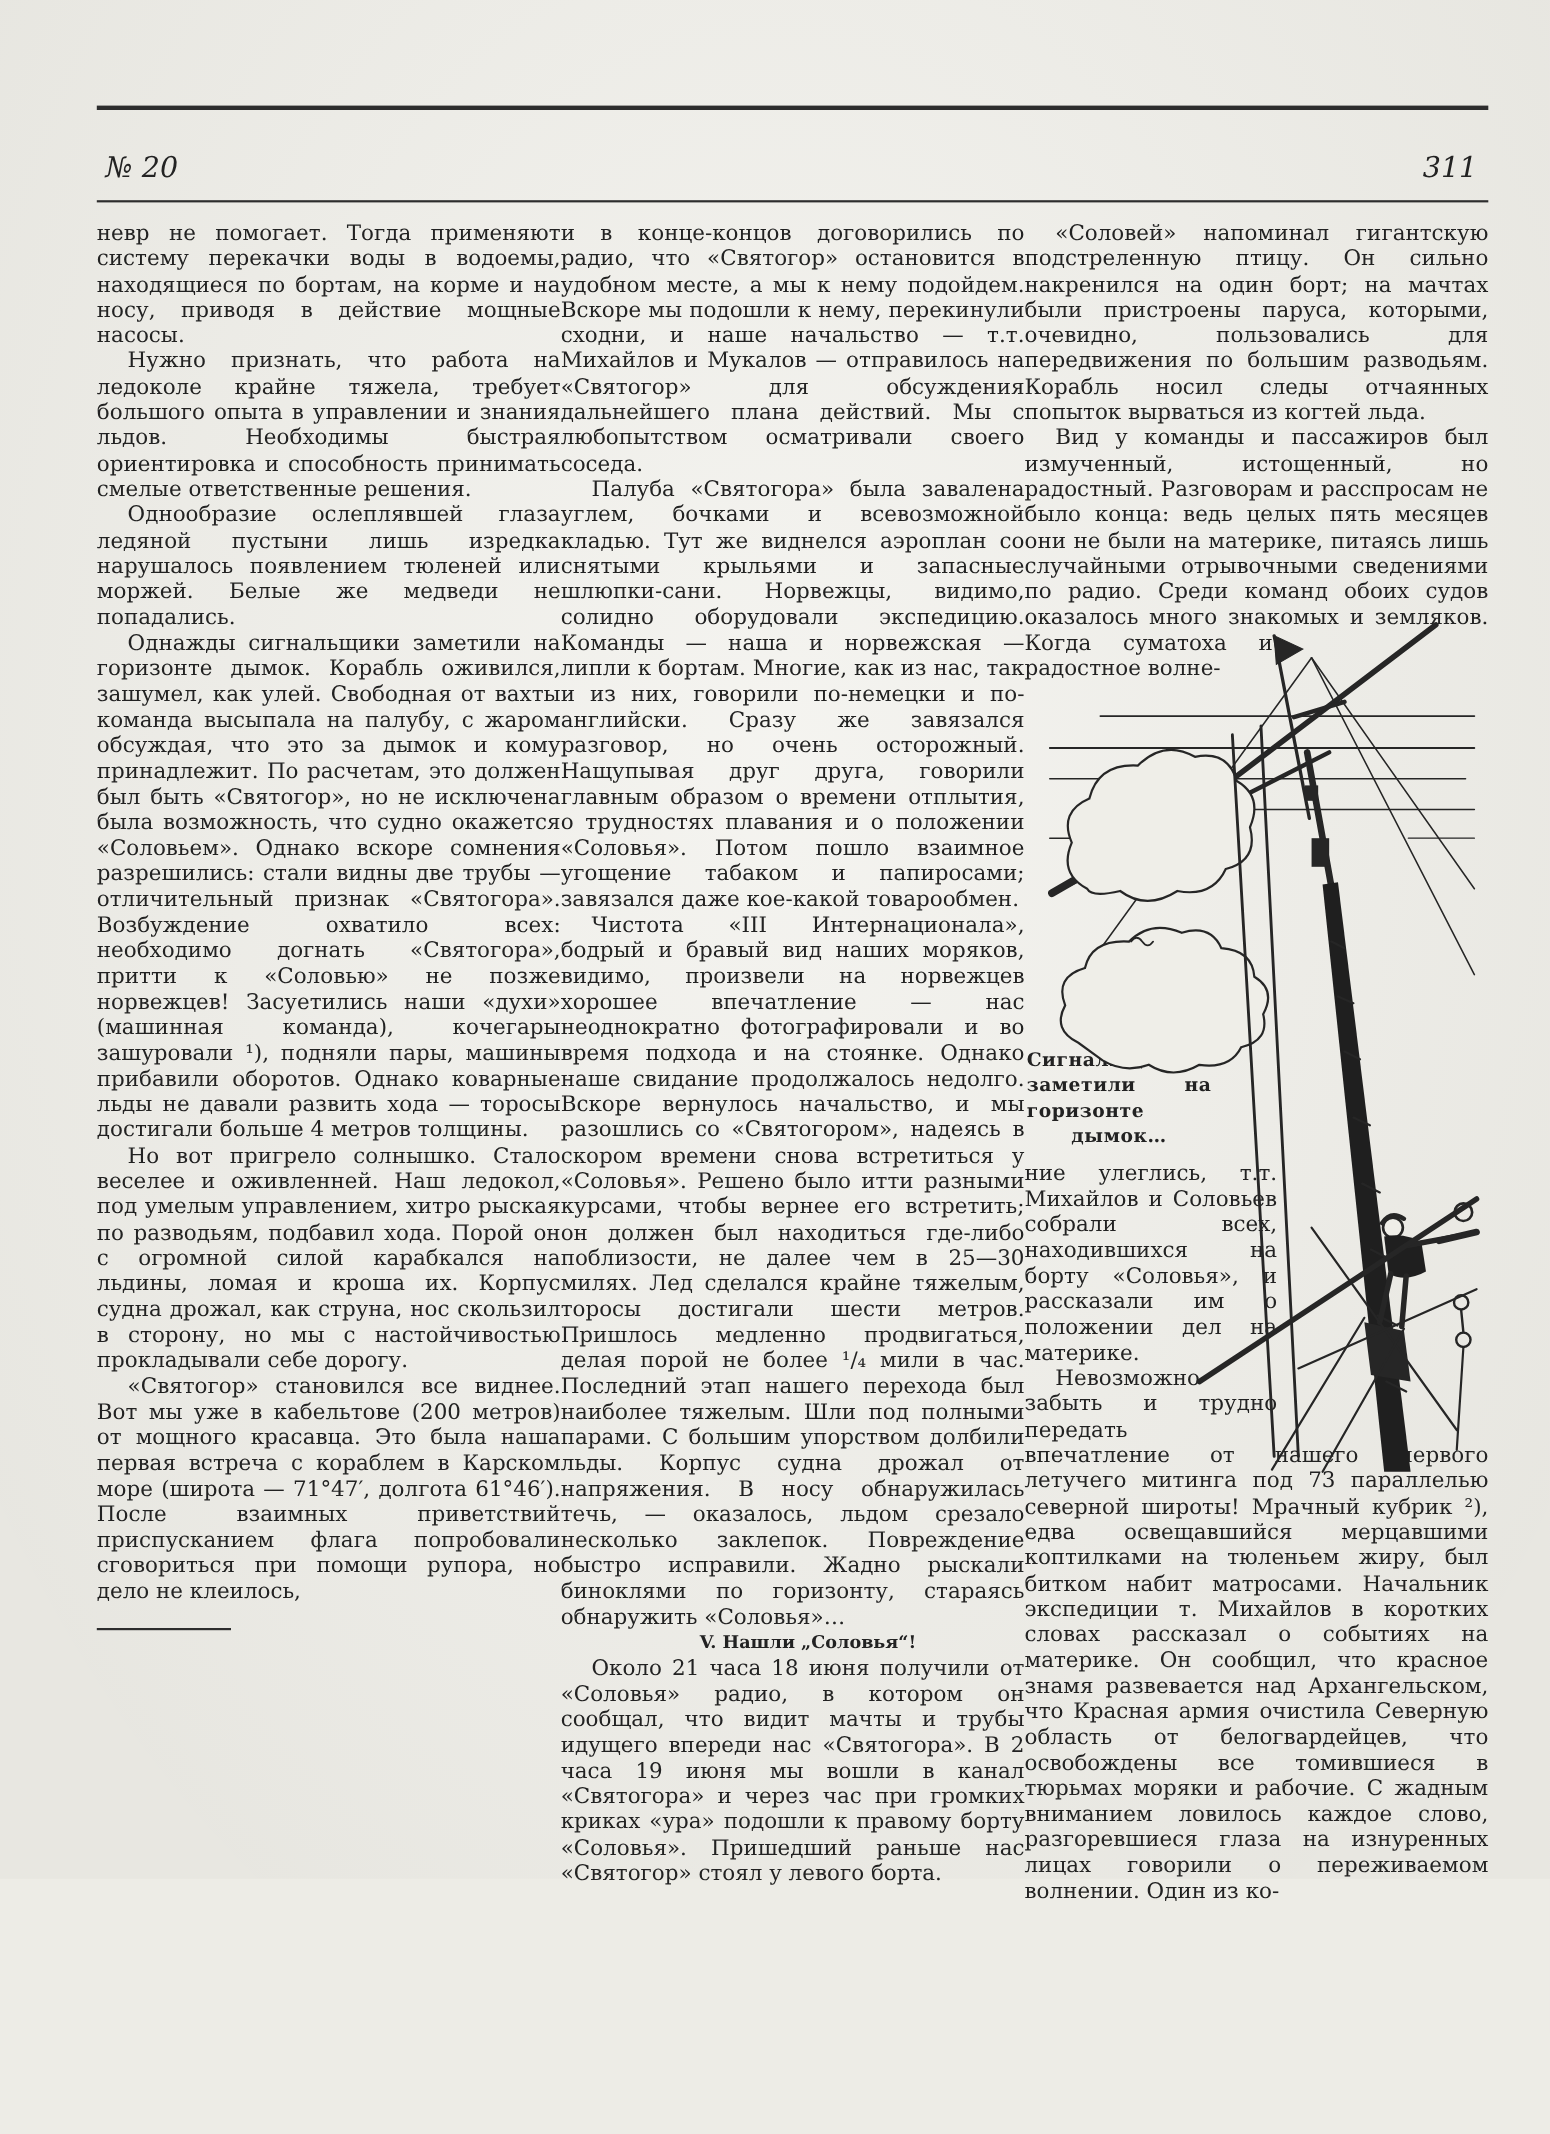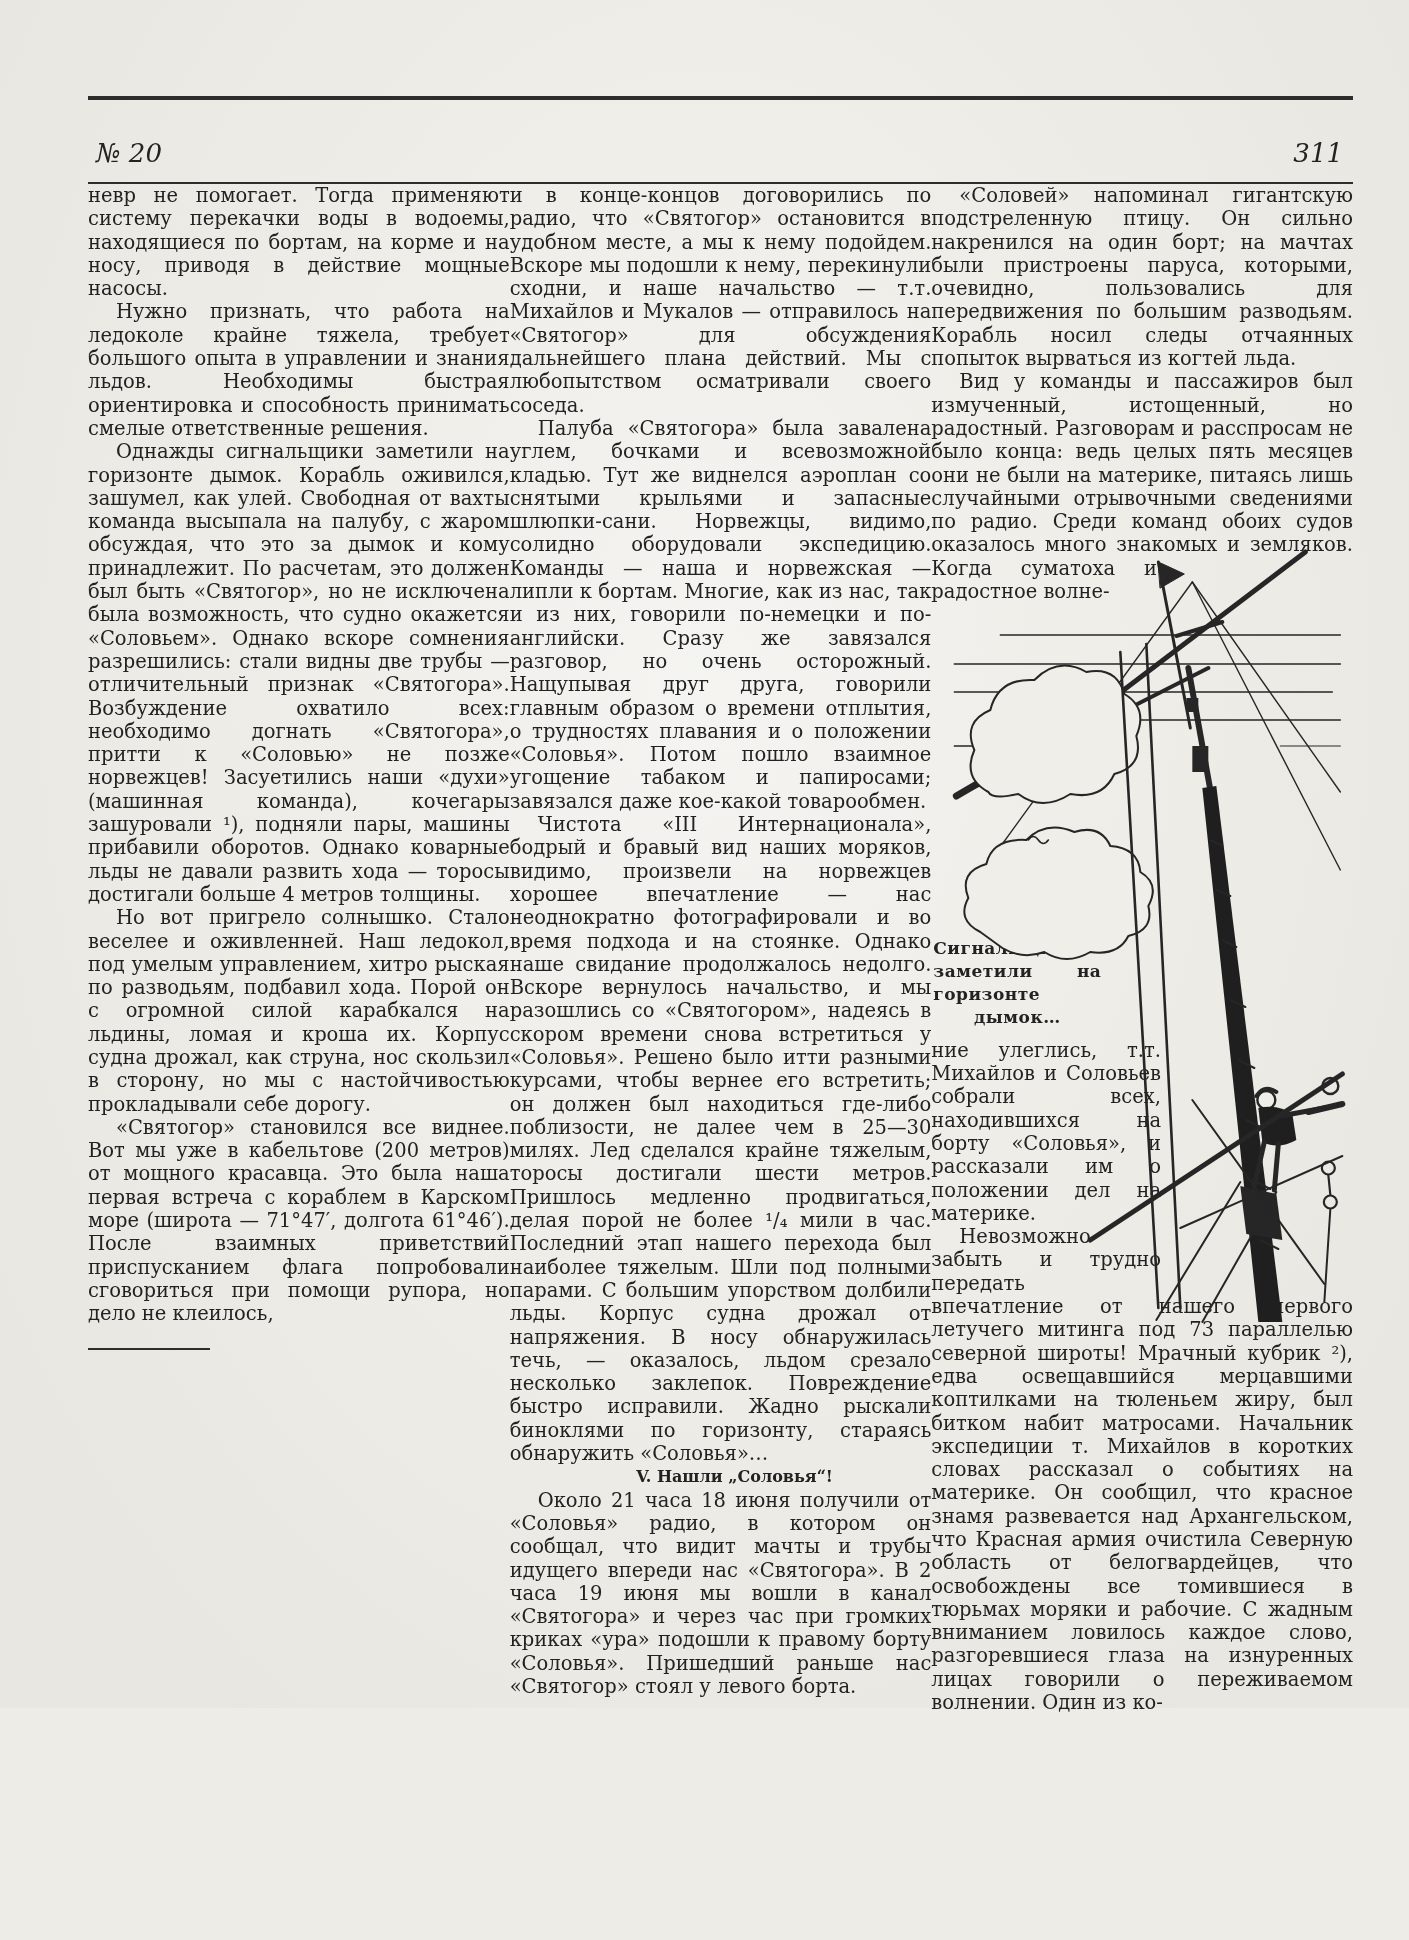--- a/index.html
+++ b/index.html
@@ -37,20 +37,21 @@
     position: absolute; left: 0; right: 0; bottom: 6px;
     text-align: center;
     font-style: italic;
     font-weight: bold;
     font-size: 48px;
     letter-spacing: 2px;
     color: #242424;
   }
   .columns {
     display: flex;
+    margin-top: 16px;
   }
   .col {
     flex: 1 1 0;
     position: relative;
     font-size: 19.5px;
     line-height: 23.3px;
     text-align: justify;
     hyphens: auto;
     -webkit-hyphens: auto;
   }
@@ -112,20 +113,21 @@
   <div class="header-row">
     <span class="issue-no">№ 20</span>
     <span class="page-no">311</span>
   </div>
 
   <div class="columns">
 
     <div class="col">
       <p class="para cont">невр не помогает. Тогда применяют систему перекачки воды в водоемы, находящиеся по бортам, на корме и на носу, приводя в действие мощные насосы.</p>
       <p class="para">Нужно признать, что работа на ледоколе крайне тяжела, требует большого опыта в управлении и знания льдов. Необходимы быстрая ориентировка и способность принимать смелые ответственные решения.</p>
+      <p class="para">Однообразие ослеплявшей глаза ледяной пустыни лишь изредка нарушалось появлением тюленей или моржей. Белые же медведи не попадались.</p>
       <p class="para">Однажды сигнальщики заметили на горизонте дымок. Корабль оживился, зашумел, как улей. Свободная от вахты команда высыпала на палубу, с жаром обсуждая, что это за дымок и кому принадлежит. По расчетам, это должен был быть «Святогор», но не исключена была возможность, что судно окажется «Соловьем». Однако вскоре сомнения разрешились: стали видны две трубы — отличительный признак «Святогора». Возбуждение охватило всех: необходимо догнать «Святогора», притти к «Соловью» не позже норвежцев! Засуетились наши «духи» (машинная команда), кочегары зашуровали ¹), подняли пары, машины прибавили оборотов. Однако коварные льды не давали развить хода — торосы достигали больше 4 метров толщины.</p>
       <p class="para">Но вот пригрело солнышко. Стало веселее и оживленней. Наш ледокол, под умелым управлением, хитро рыская по разводьям, подбавил хода. Порой он с огромной силой карабкался на льдины, ломая и кроша их. Корпус судна дрожал, как струна, нос скользил в сторону, но мы с настойчивостью прокладывали себе дорогу.</p>
       <p class="para">«Святогор» становился все виднее. Вот мы уже в кабельтове (200 метров) от мощного красавца. Это была наша первая встреча с кораблем в Карском море (широта — 71°47′, долгота 61°46′). После взаимных приветствий приспусканием флага попробовали сговориться при помощи рупора, но дело не клеилось,</p>
       <div class="footnote-block">
         <div class="footnote-rule"></div>
       </div>
     </div>
 
     <div class="col">
       <p class="para cont">и в конце-концов договорились по радио, что «Святогор» остановится в удобном месте, а мы к нему подойдем. Вскоре мы подошли к нему, перекинули сходни, и наше начальство — т.т. Михайлов и Мукалов — отправилось на «Святогор» для обсуждения дальнейшего плана действий. Мы с любопытством осматривали своего соседа.</p>

